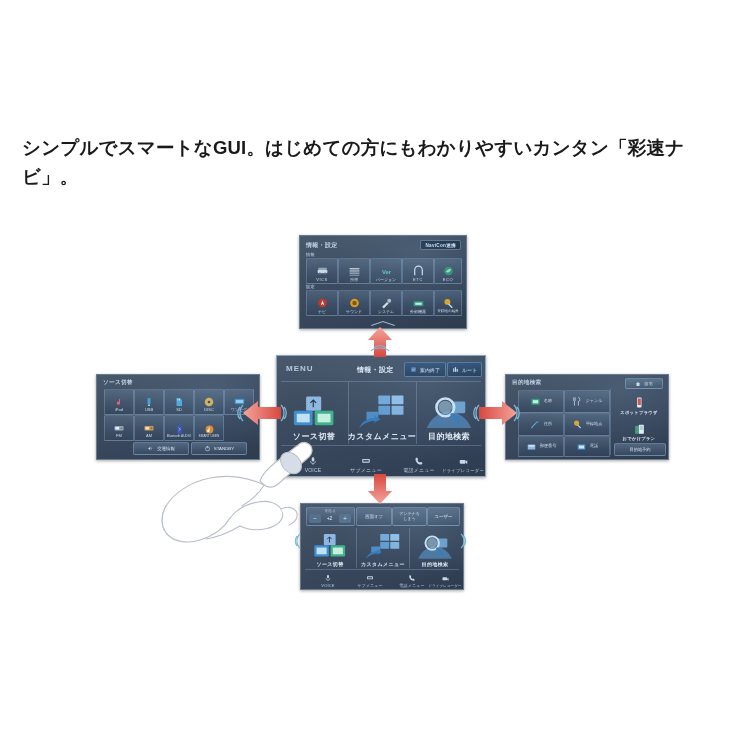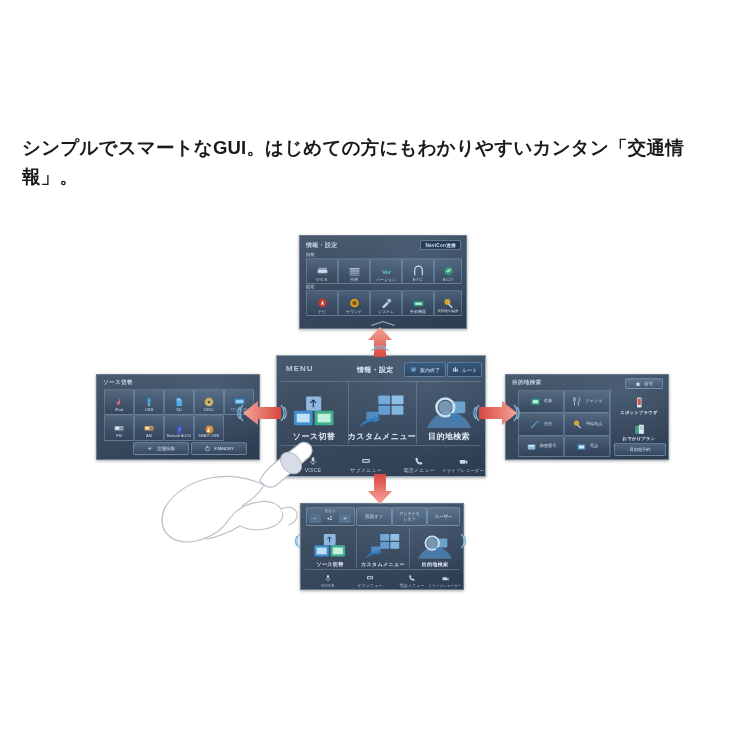--- a/index.html
+++ b/index.html
@@ -68,21 +68,21 @@
 
   
   .arrow{position:absolute;}
 
   
   .hand{position:absolute;left:150px;top:440px;width:175px;height:115px;}
 </style>
 </head>
 <body>
 
-<div class="headline">シンプルでスマートなGUI。はじめての方にもわかりやすいカンタン「交通情報」。</div>
+<div class="headline">シンプルでスマートなGUI。はじめての方にもわかりやすいカンタン「彩速ナビ」。</div>
 
 <div class="stage">
 
   <div class="panel" style="left:299px;top:235px;width:166px;height:92px;">
     <div class="ptitle" style="left:6px;top:5px;font-size:6px;">情報・設定</div>
     <div class="ptitle" style="right:5px;top:4px;font-size:4.6px;background:rgba(20,36,58,.85);border:1px solid rgba(150,185,220,.5);border-radius:2px;padding:1.5px 4px;color:#cfe0f0;">NaviCon連携</div>
     <div class="ptitle" style="left:6px;top:16px;font-size:4.2px;color:#9fb4c8;">情報</div>
 
     <div class="tile" style="left:6px;top:22px;width:30px;height:24px;">
       <svg class="gicon" viewBox="0 0 24 24" width="13" height="13">

